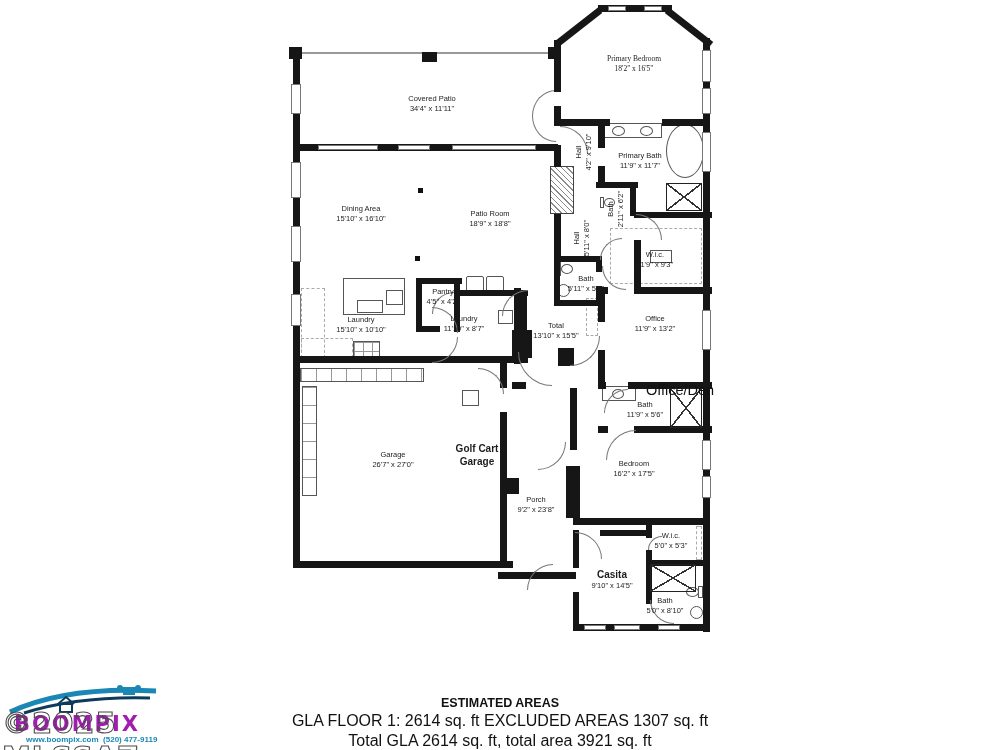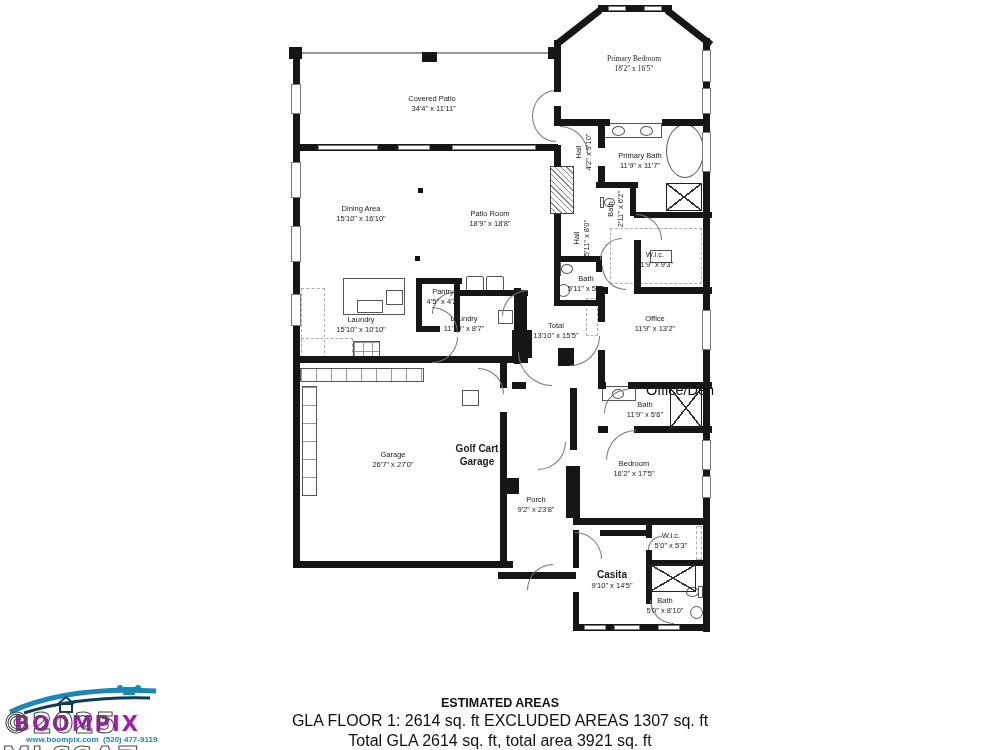--- a/index.html
+++ b/index.html
@@ -193,21 +193,21 @@
       <div class="arc a-tr" style="left: 575px; top: 532px; width: 27px; height: 27px;"></div>
       <div class="arc a-tl" style="left: 527px; top: 564px; width: 26px; height: 26px;"></div>
       <div class="arc a-bl" style="left: 650px; top: 600px; width: 24px; height: 24px;"></div>
       <div class="arc a-tl" style="left: 648px; top: 536px; width: 14px; height: 14px;"></div>
       <div class="xbox" style="left: 666px; top: 183px; width: 36px; height: 28px;"></div>
       <div class="xbox" style="left: 670px; top: 388px; width: 32px; height: 40px;"></div>
       <div class="xbox" style="left: 650px; top: 564px; width: 46px; height: 28px;"></div>
     </div>
 
   <div id="rooms">
-      <div class="room" style="left: 432px; top: 104px; text-align: right;">
+      <div class="room" style="left: 432px; top: 104px;">
         <div class="rn">Covered Patio</div>
         <div class="rd">34'4" x 11'11"</div>
       </div>
       <div class="room" style="left: 634px; top: 64px; font-family: Liberation Serif, serif;">
         <div class="rn">Primary Bedroom</div>
         <div class="rd">18'2" x 16'5"</div>
       </div>
       <div class="room" style="left: 640px; top: 161px;">
         <div class="rn">Primary Bath</div>
         <div class="rd">11'9" x 11'7"</div>

